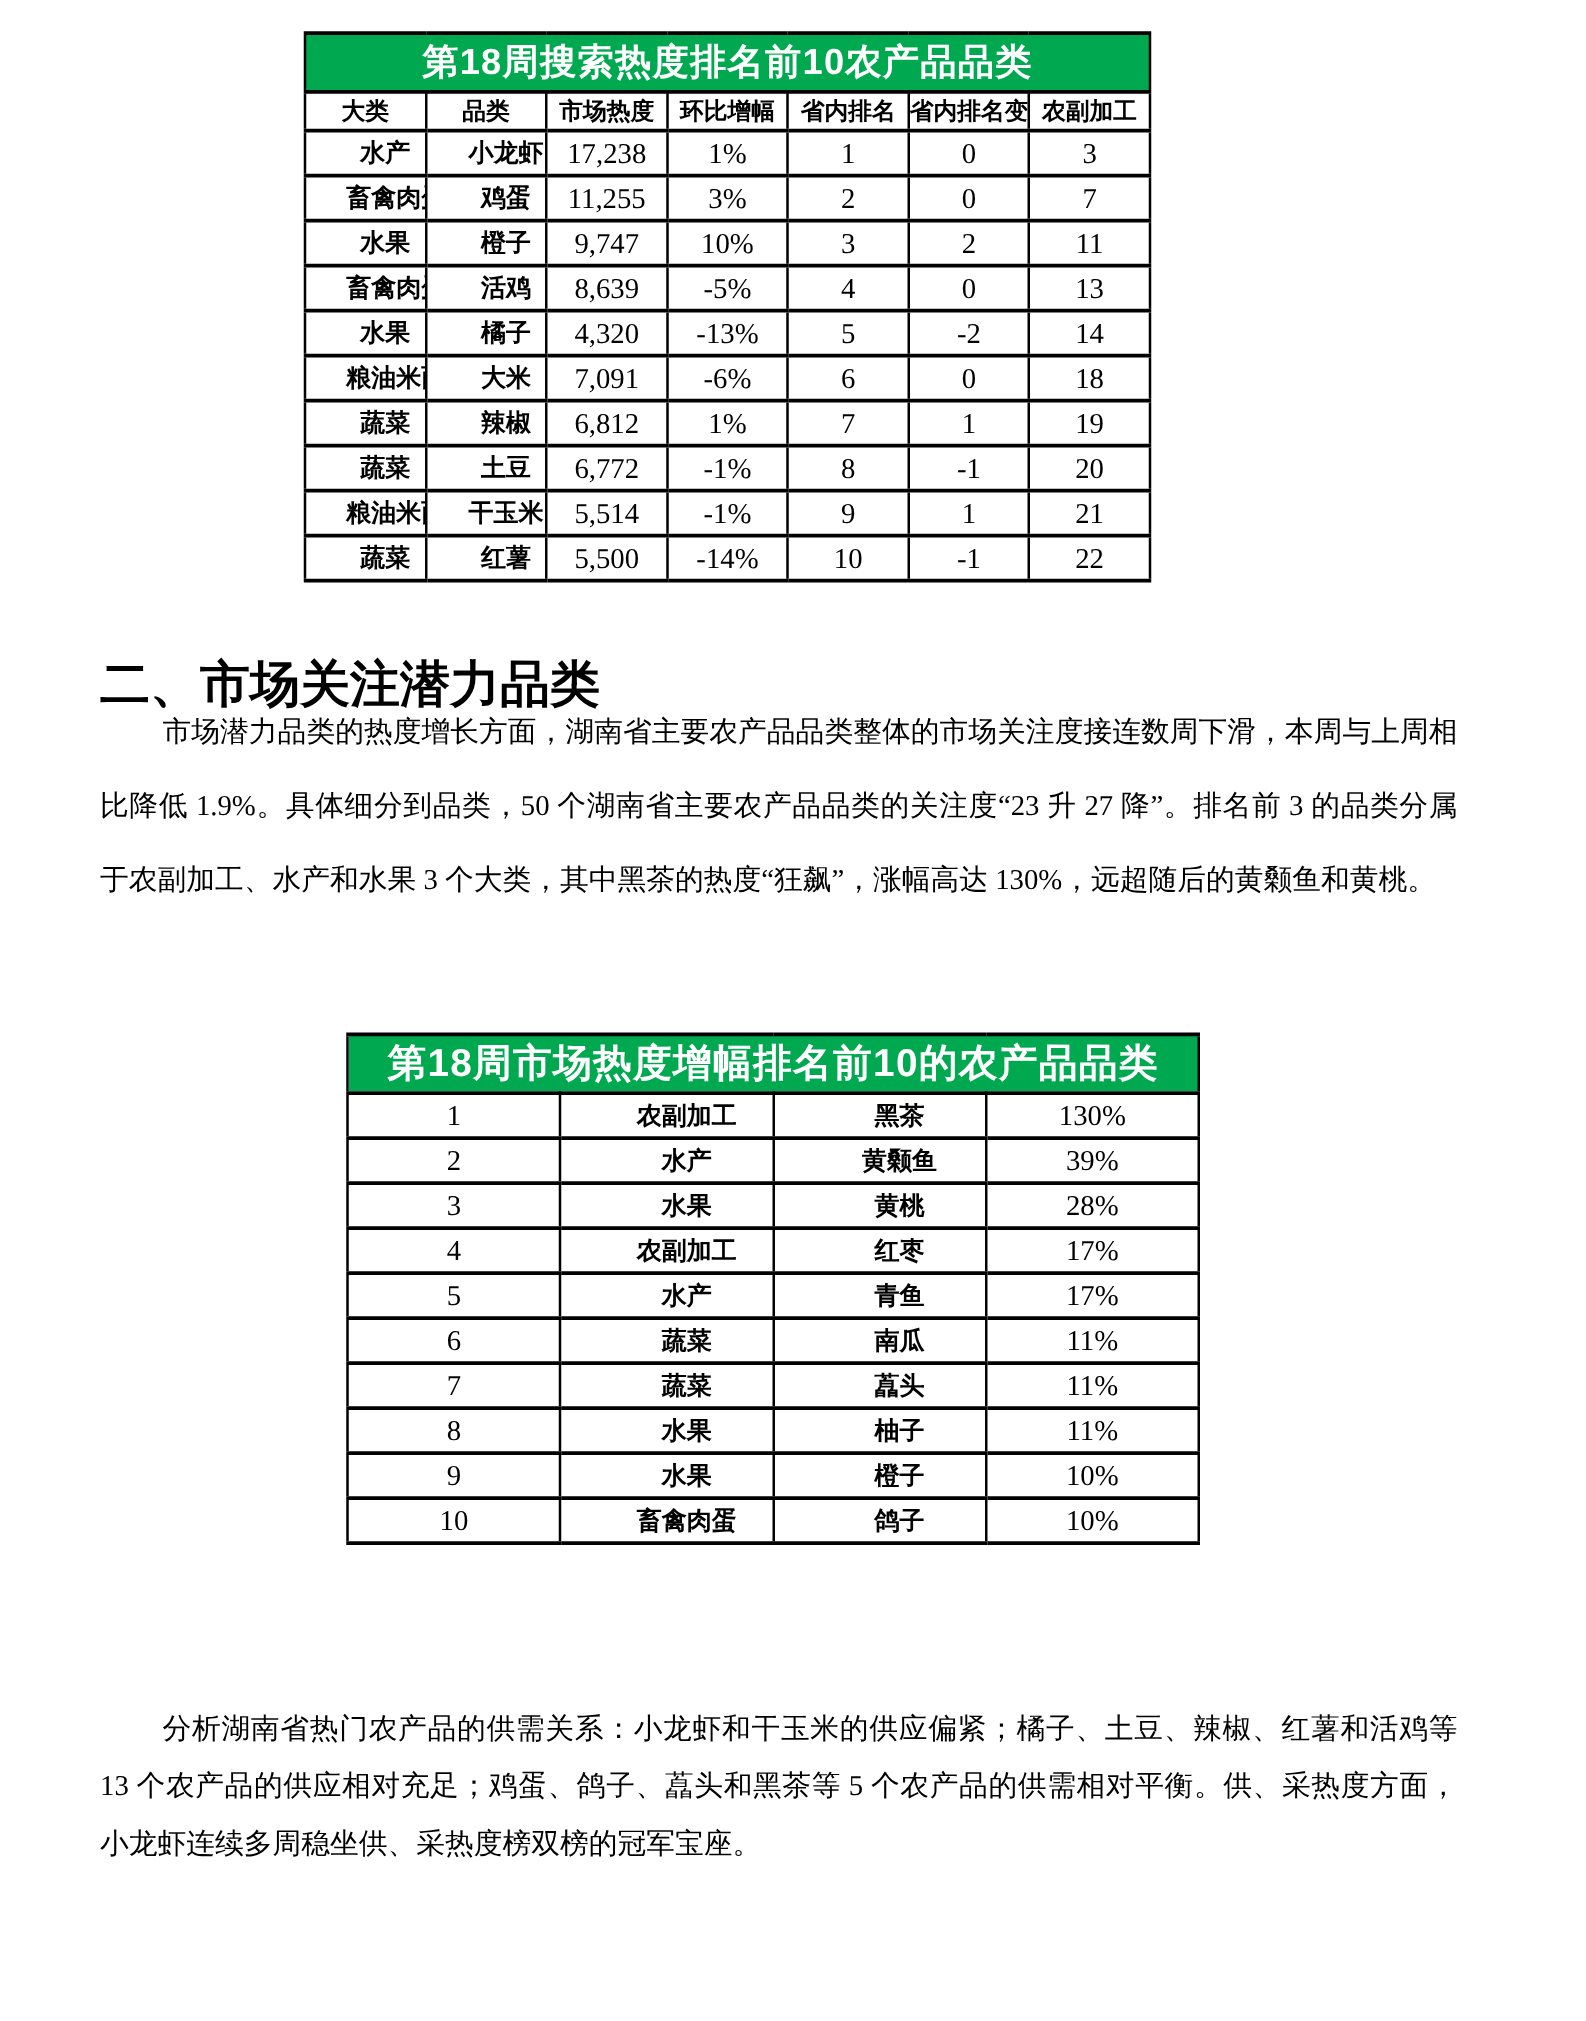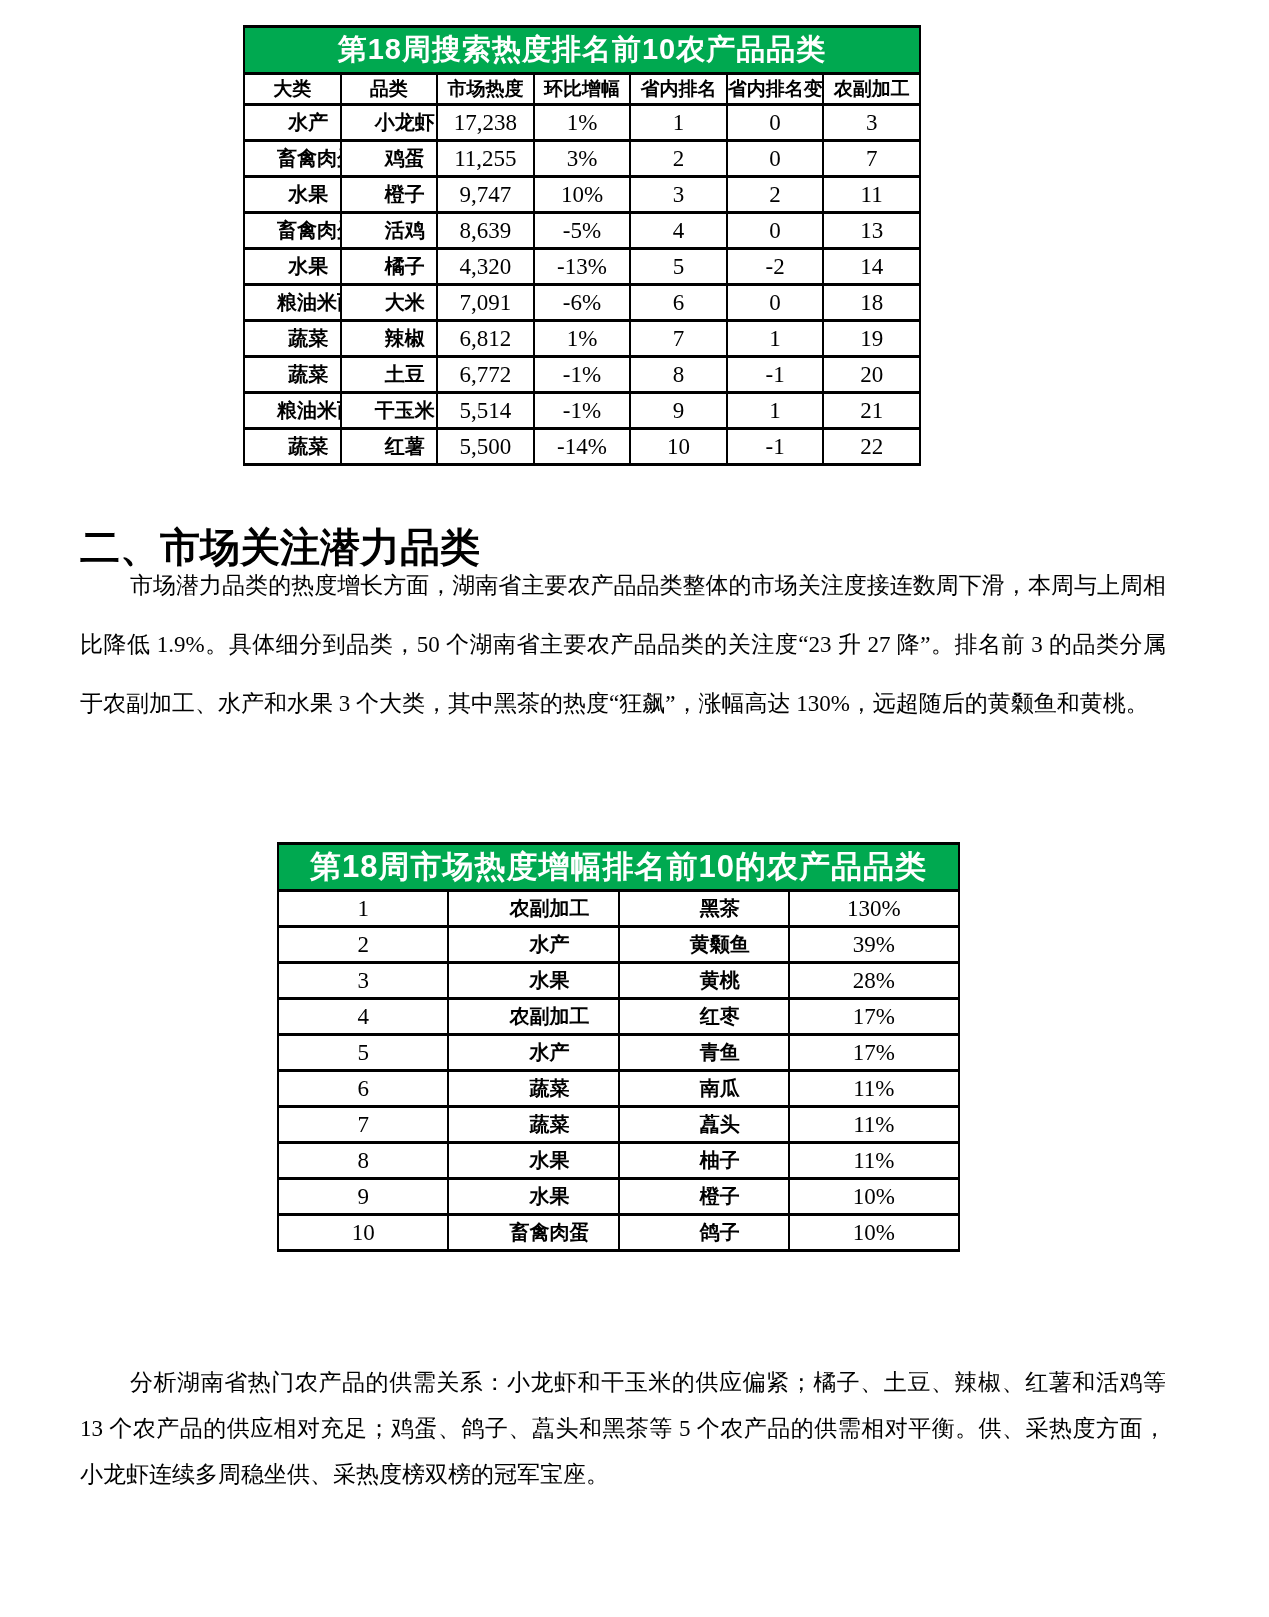--- a/index.html
+++ b/index.html
@@ -51,21 +51,21 @@
     font-size: 20px;
     padding-left: 32px;
   }
   table.rank-table td.num {
     font-family: "Liberation Serif", "DejaVu Serif", serif;
     font-weight: normal;
     font-size: 23px;
   }
 
   #table1 { left: 243px; top: 25px; width: 678px; }
-  #table2 { left: 277px; top: 826px; width: 683px; margin-top: 16px; }
+  #table2 { left: 277px; top: 826px; width: 683px; }
   #table2 th.title-cell { font-size: 31px; }
   #table2 th.h { font-size: 21px; height: 31px; }
 
   
   .sec-heading {
     position: absolute;
     left: 80px;
     font-size: 40px;
     font-weight: bold;
     font-family: "Liberation Serif", "DejaVu Serif", serif;

